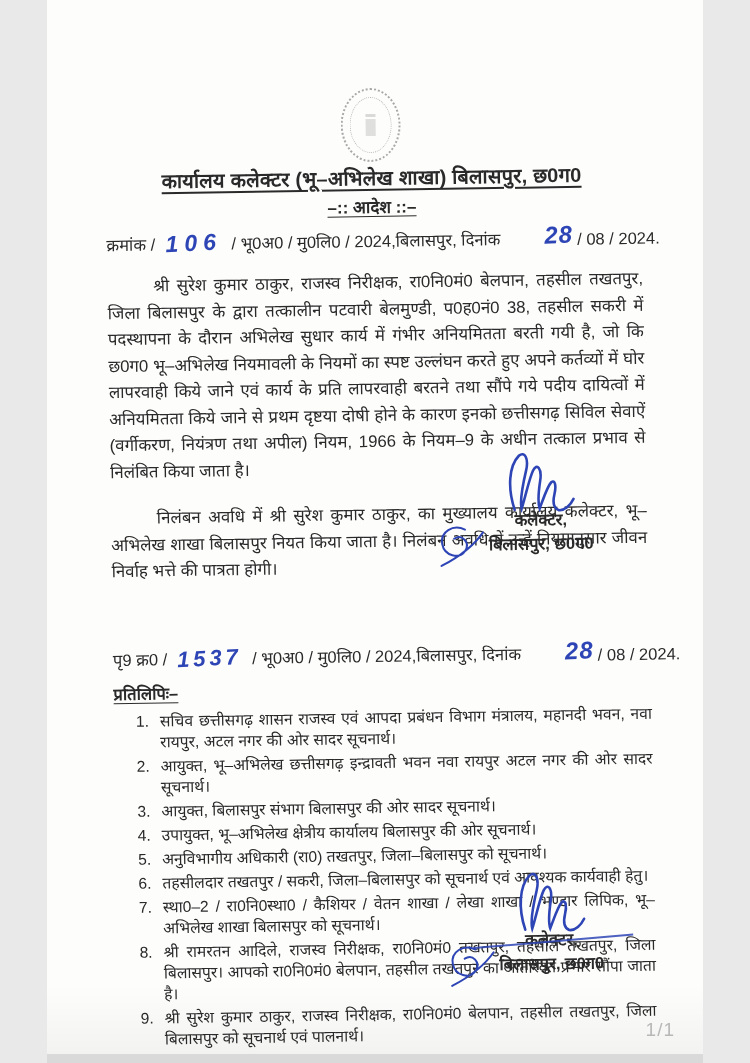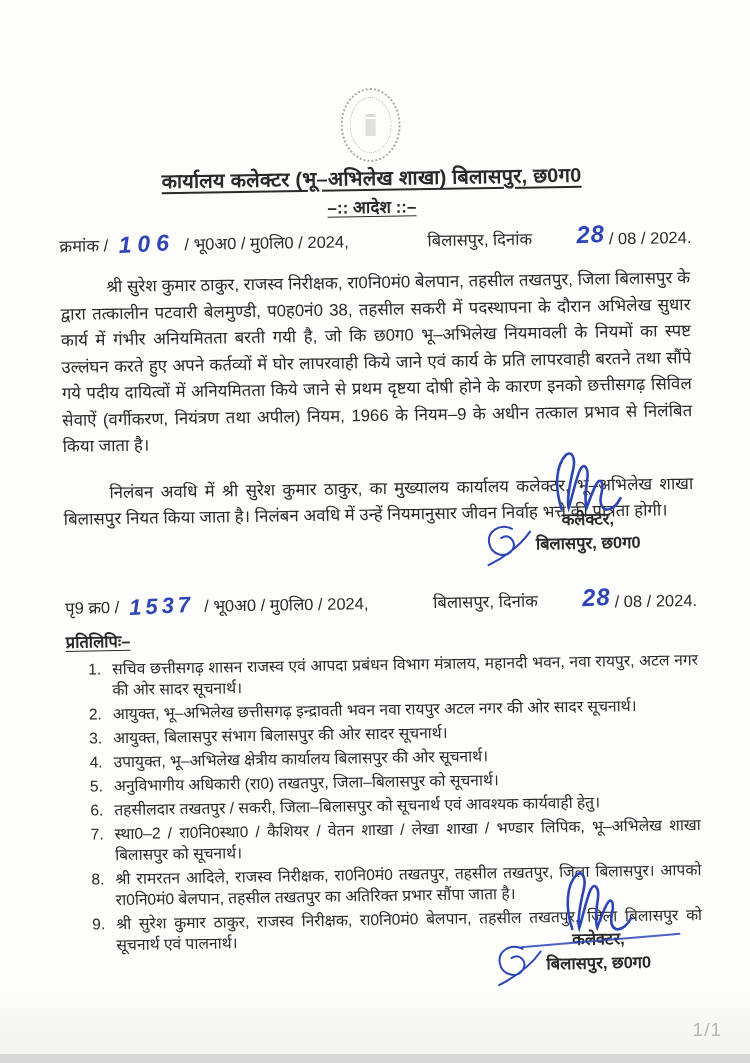--- a/index.html
+++ b/index.html
@@ -1,17 +1,17 @@
 <!DOCTYPE html>
 <html><head>
 <meta charset="utf-8">
 <style>
   html,body { margin:0; padding:0; background:#e9e9e9; }
   .page {
-    position:relative; width:750px; height:1063px; margin:0 auto;
+    position:relative; width:656px; height:1063px; margin:0 auto;
     background:#fdfdfc; overflow:hidden;
     font-family:"Liberation Sans","DejaVu Sans",sans-serif;
     color:#2a2a2a;
   }
   .page::before{ 
     content:""; position:absolute; left:0; right:0; bottom:8px; height:70px;
     background:linear-gradient(to bottom, rgba(0,0,0,0) 0%, rgba(0,0,0,0.045) 100%);
     pointer-events:none;
   }
   .doc {

